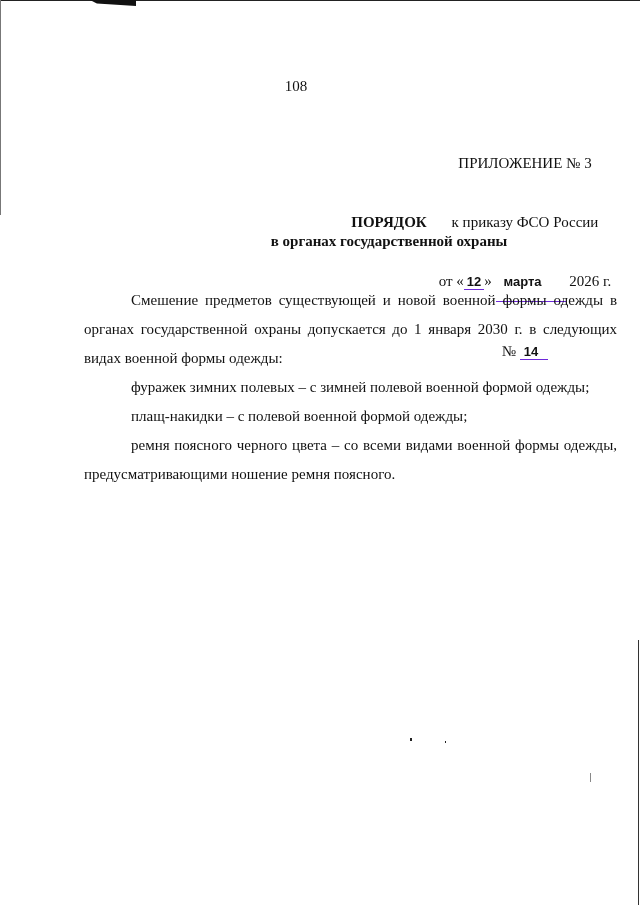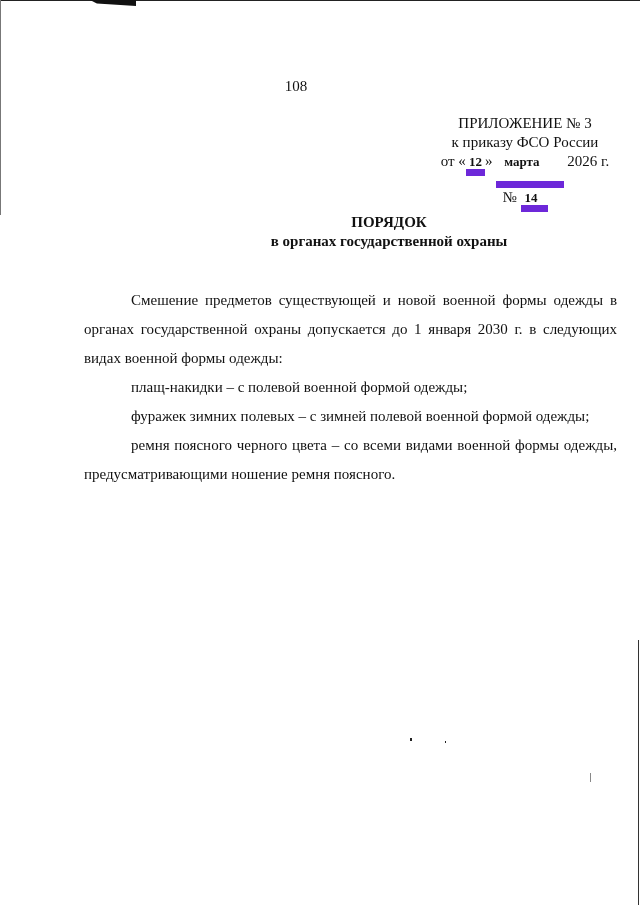--- a/index.html
+++ b/index.html
@@ -8,23 +8,23 @@
   .page { position: absolute; left: 0; top: 0; width: 640px; height: 905px; background: #fff; }
   .edge-top { position: absolute; left: 0; top: 0; width: 640px; height: 1px; background: #222; }
   .edge-top-notch { position: absolute; left: 90px; top: 0; width: 46px; height: 6px; background: #111;
                     clip-path: polygon(0 0, 100% 0, 100% 100%, 15% 60%); }
   .edge-left { position: absolute; left: 0; top: 0; width: 1px; height: 215px; background: #777; }
   .edge-right { position: absolute; right: 1px; top: 640px; width: 1px; height: 265px; background: #333; }
   .page-number { position: absolute; left: 0; width: 592px; top: 78px; text-align: center;
                  font-size: 15px; }
   .appendix { position: absolute; left: 420px; width: 210px; top: 114px; text-align: center;
               font-size: 15px; line-height: 19px; }
-  .appendix .line { display: block; white-space: nowrap; }
-  .fill { font-family: Liberation Serif, serif; font-weight: bold;
-          font-size: 13px; border-bottom: 7px solid #6d28d9; display: inline-block; line-height: 14px; }
+  .appendix .line { display: block; white-space: nowrap; margin-top: 40px; }
+  .fill { font-family: Liberation Sans, sans-serif; font-weight: bold;
+          font-size: 13px; border-bottom: 1px solid #6d28d9; display: inline-block; line-height: 14px; }
   .fill-day { padding: 0 3px; }
   .fill-month { padding: 0 24px 12px 8px; }
   .fill-num { padding: 0 10px 0 4px; }
   .title { position: absolute; left: 70px; width: 550px; top: 213px; text-align: center;
            font-weight: bold; font-size: 15px; line-height: 19px; margin-left: 44px; }
   .title .t1 { display: block; }
   .title .t2 { display: block; text-align: justify; text-align-last: justify; }
   .title .t3 { display: block; }
   .body { position: absolute; left: 84px; width: 533px; top: 286px; font-size: 15px; line-height: 29px; }
   .body p { margin: 0; text-align: justify; }
@@ -56,21 +56,21 @@
     </span>
   </div>
 
   <div class="title">
     <span class="t1">ПОРЯДОК</span>
     <span class="t3">в органах государственной охраны</span>
   </div>
 
   <div class="body">
     <p class="indent">Смешение предметов существующей и новой военной формы одежды в органах государственной охраны допускается до 1 января 2030 г. в следующих видах военной формы одежды:</p>
+    <p class="indent">фуражек зимних полевых – с зимней полевой военной формой одежды;</p>
     <p class="indent">плащ-накидки – с полевой военной формой одежды;</p>
-    <p class="indent">фуражек зимних полевых – с зимней полевой военной формой одежды;</p>
     <p class="indent">ремня поясного черного цвета – со всеми видами военной формы одежды, предусматривающими ношение ремня поясного.</p>
   </div>
 
   <div class="mark" style="left:410px;top:738px;width:2px;height:3px;"></div>
   <div class="mark" style="left:445px;top:741px;width:1px;height:2px;"></div>
   <div class="mark" style="left:590px;top:773px;width:1px;height:9px;background:#888;"></div>
 </div>
 
 </body></html>

